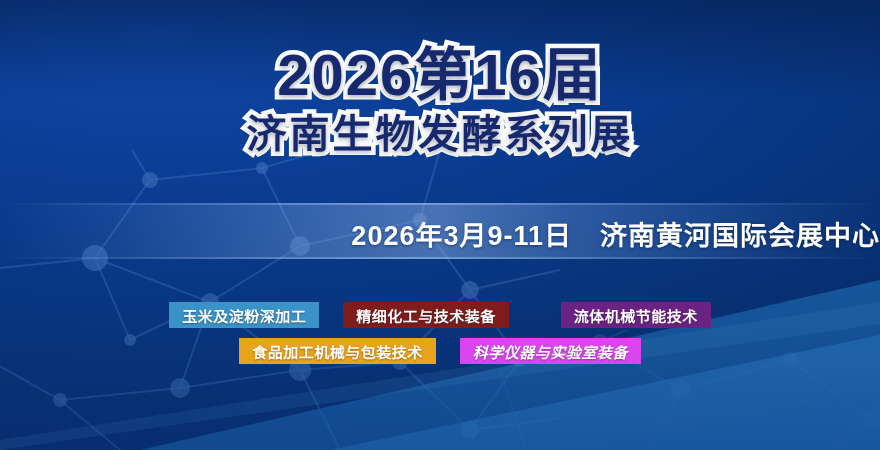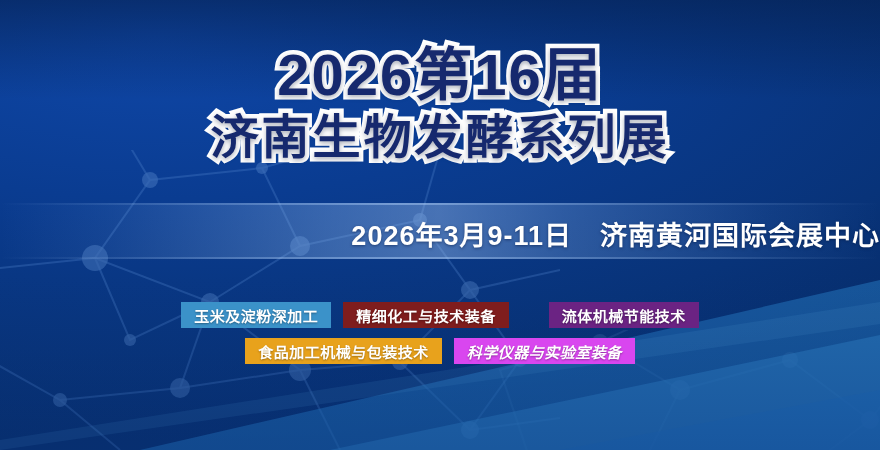--- a/index.html
+++ b/index.html
@@ -55,40 +55,40 @@
     display:block;
     color:#16296e;
     font-weight:700;
     letter-spacing:2px;
     line-height:1;
     -webkit-text-stroke:9px #ffffff;
     paint-order:stroke fill;
     text-shadow:0 2px 5px rgba(2,16,48,.35);
   }
   .title-1{font-size:58px;margin-bottom:10px;}
-  .title-2{font-size:48px;letter-spacing:3px;}
+  .title-2{font-size:40px;letter-spacing:3px;}
 
   
   .subtitle{
     position:absolute;left:0;right:0;top:214px;
     text-align:right;
     color:#ffffff;
     font-size:27px;
     font-weight:700;
     letter-spacing:1px;
     white-space:pre;
     text-shadow:0 1px 3px rgba(3,20,58,.5);
   }
 
   
   .tags{
     position:absolute;left:0;right:0;top:302px;
     display:flex;flex-direction:column;align-items:center;gap:10px;
   }
-  .tag-row{display:flex;justify-content:center;gap:12px;}
+  .tag-row{display:flex;justify-content:center;gap:24px;}
   .tag{
     display:flex;align-items:center;justify-content:center;
     height:26px;
     padding:0 13px;
     color:#ffffff;
     font-size:15px;
     font-weight:700;
     letter-spacing:.5px;
     white-space:nowrap;
     text-shadow:0 1px 2px rgba(0,0,0,.35);

